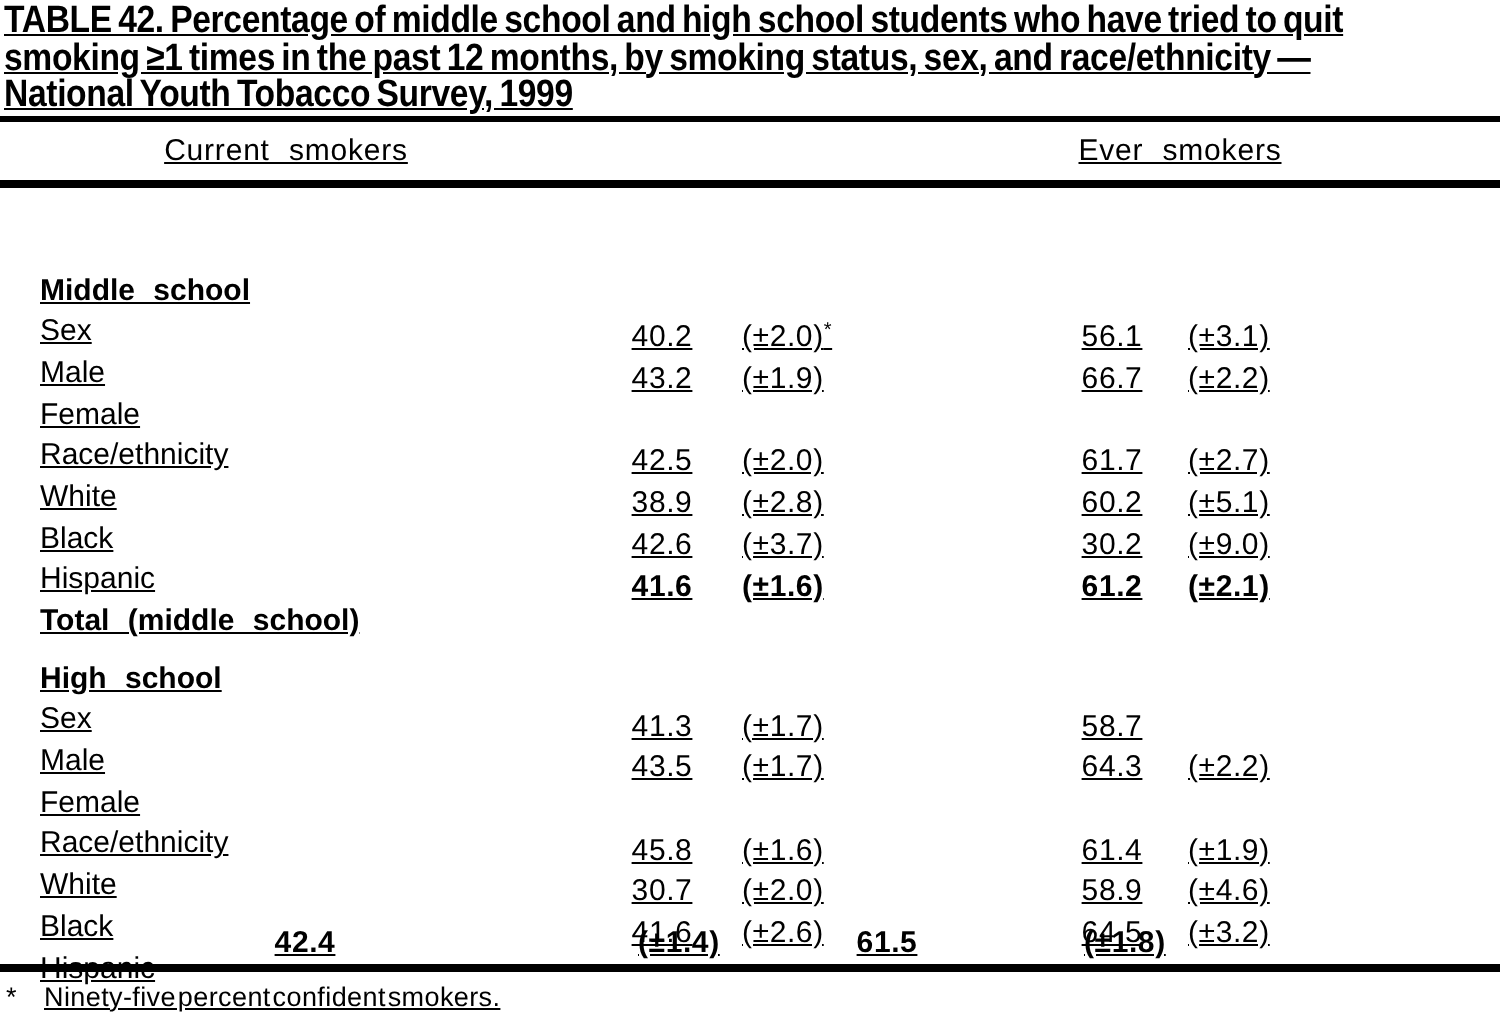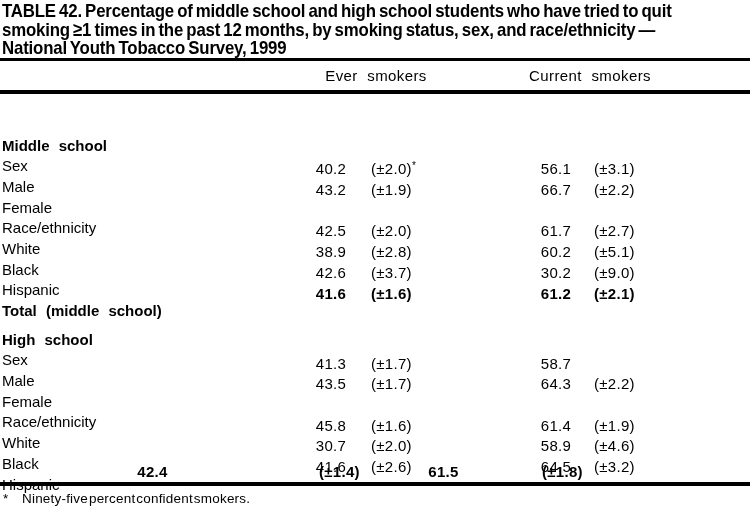--- a/index.html
+++ b/index.html
@@ -2,21 +2,21 @@
 <html><head>
 <meta charset="utf-8">
 <style>
   * { box-sizing: border-box; }
   html, body { margin: 0; padding: 0; background: #ffffff; }
   body {
     width: 750px; height: 509px; overflow: hidden;
     font-family: "Liberation Sans", "DejaVu Sans", sans-serif;
     color: #000000;
   }
-  .page { width: 750px; height: 406px; position: relative; }
+  .page { width: 750px; height: 406px; position: relative; text-decoration: underline; }
 
   
   .title { padding: 2px 0 0 2px; }
   .title-line {
     font-weight: bold; font-size: 19px; line-height: 18.5px;
     letter-spacing: -0.2px; word-spacing: -1.5px; white-space: nowrap;
     transform: scaleX(0.885); transform-origin: 0 50%;
   }
 
   
@@ -33,21 +33,21 @@
   .colhead.cur  { margin-left: 72px;  width: 142px; text-align: center; }
 
   
   .tbody { padding-top: 8px; }
   .row {
     display: grid;
     grid-template-columns: 305px 52px 173px 52px 90px;
     height: 20.7px; align-items: center; font-size: 15px;
   }
   .cell { white-space: nowrap; }
-  .label { padding-left: 2px; word-spacing: 5px; margin-top: 35px; }
+  .label { padding-left: 20px; word-spacing: 5px; margin-top: 35px; }
   .num   { text-align: center; letter-spacing: 0.3px; }
   .ci    { padding-left: 14px; letter-spacing: 0.3px; }
   .ci2   { padding-left: 12px; }
   .bold  { font-weight: bold; }
   .section-gap { height: 8px; }
   sup.fnref { font-size: 10px; line-height: 0; vertical-align: 5px; }
 
   
   .footnote { padding: 5px 0 0 3px; font-size: 13.5px; }
   .fn-marker { display: inline-block; width: 19px; }
@@ -60,22 +60,22 @@
 
   <div class="title">
     <div class="title-line">TABLE 42. Percentage of middle school and high school students who have tried to quit</div>
     <div class="title-line">smoking ≥1 times in the past 12 months, by smoking status, sex, and race/ethnicity —</div>
     <div class="title-line">National Youth Tobacco Survey, 1999</div>
   </div>
 
   <div class="rule3"></div>
 
   <div class="colheads">
+    <div class="colhead cur">Current smokers</div>
     <div class="colhead ever">Ever smokers</div>
-    <div class="colhead cur">Current smokers</div>
   </div>
 
   <div class="rule4"></div>
 
   <div class="tbody">
 
     <div class="row">
       <div class="cell label bold">Middle school</div>
     </div>
     <div class="row">

